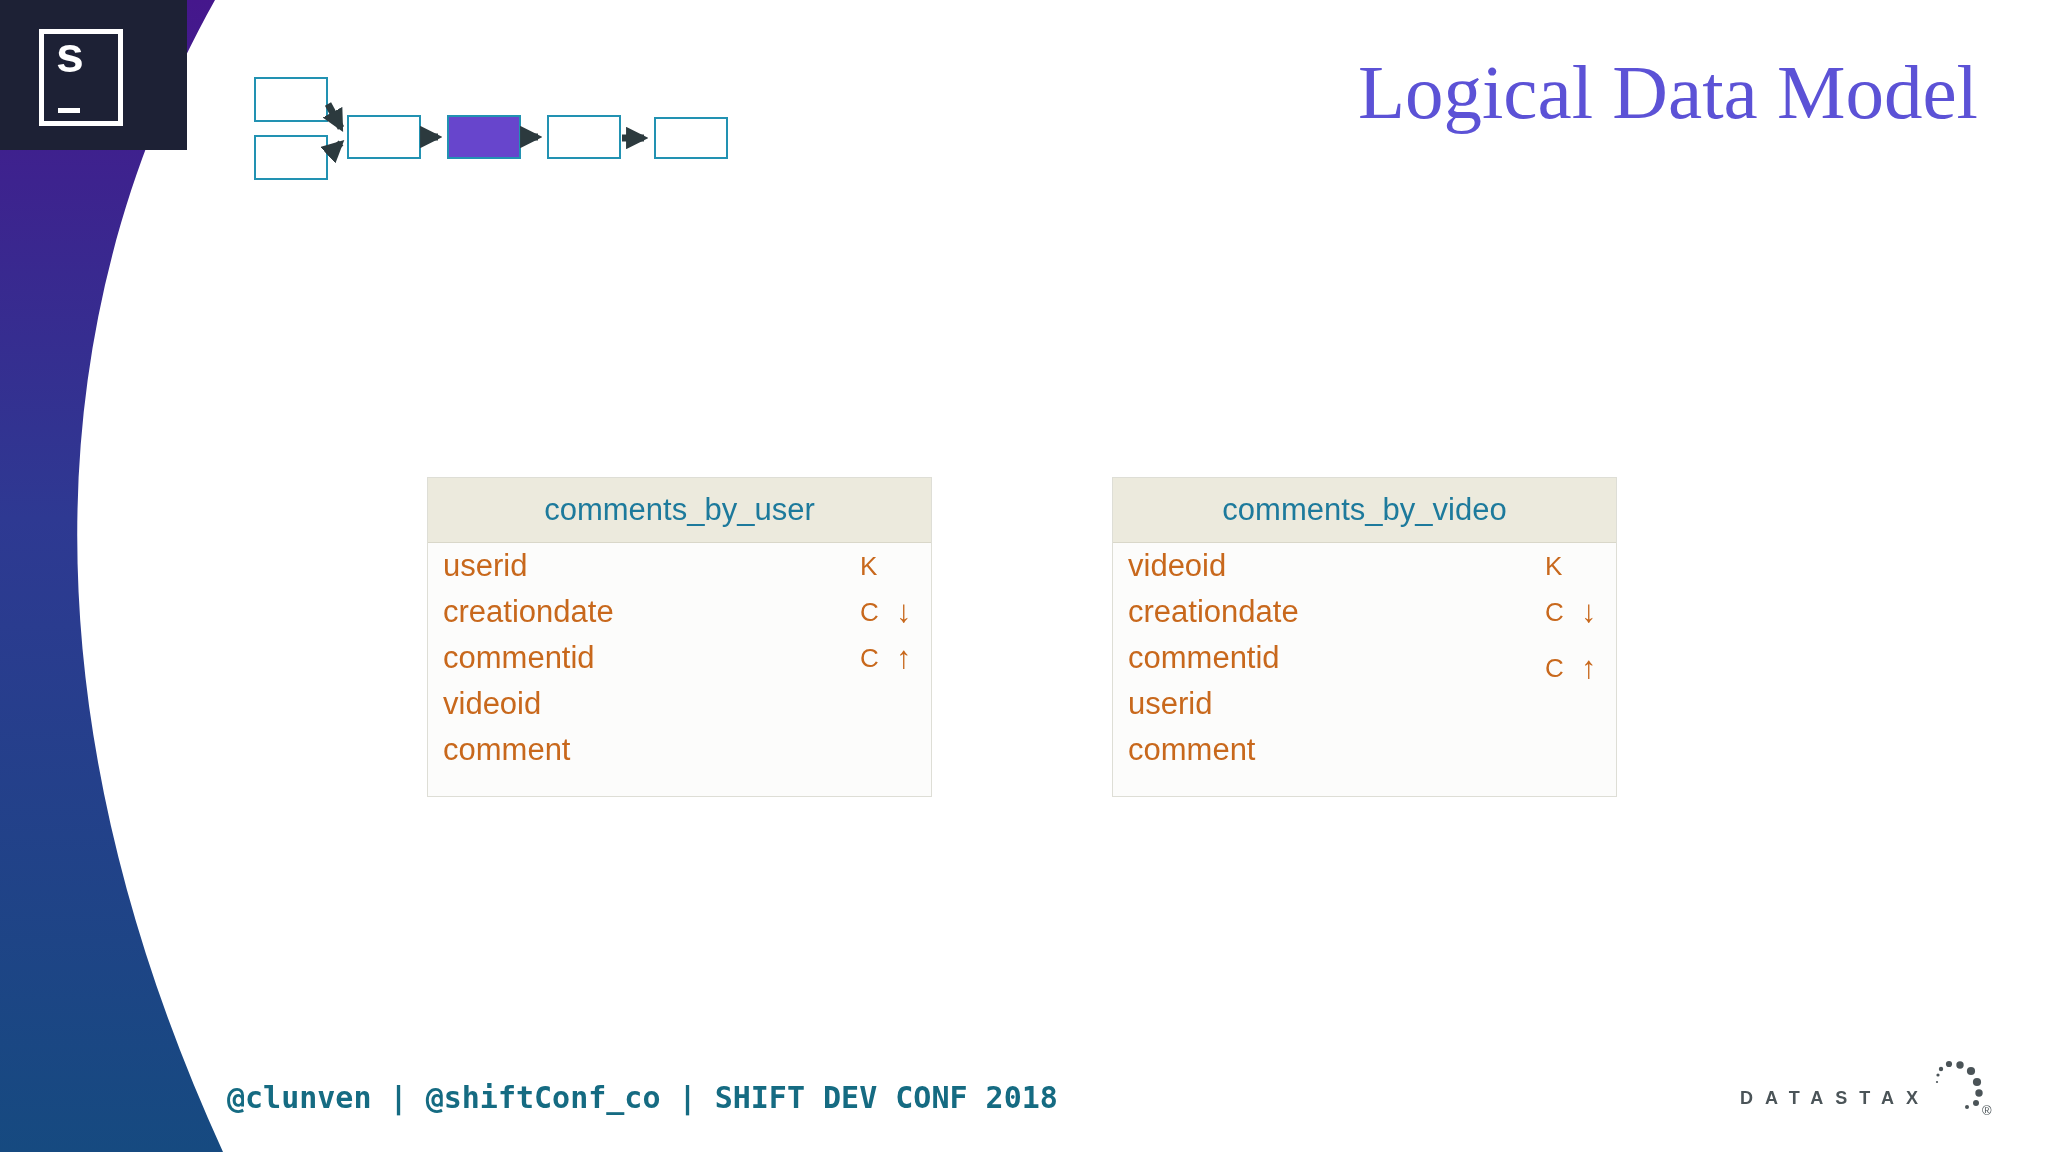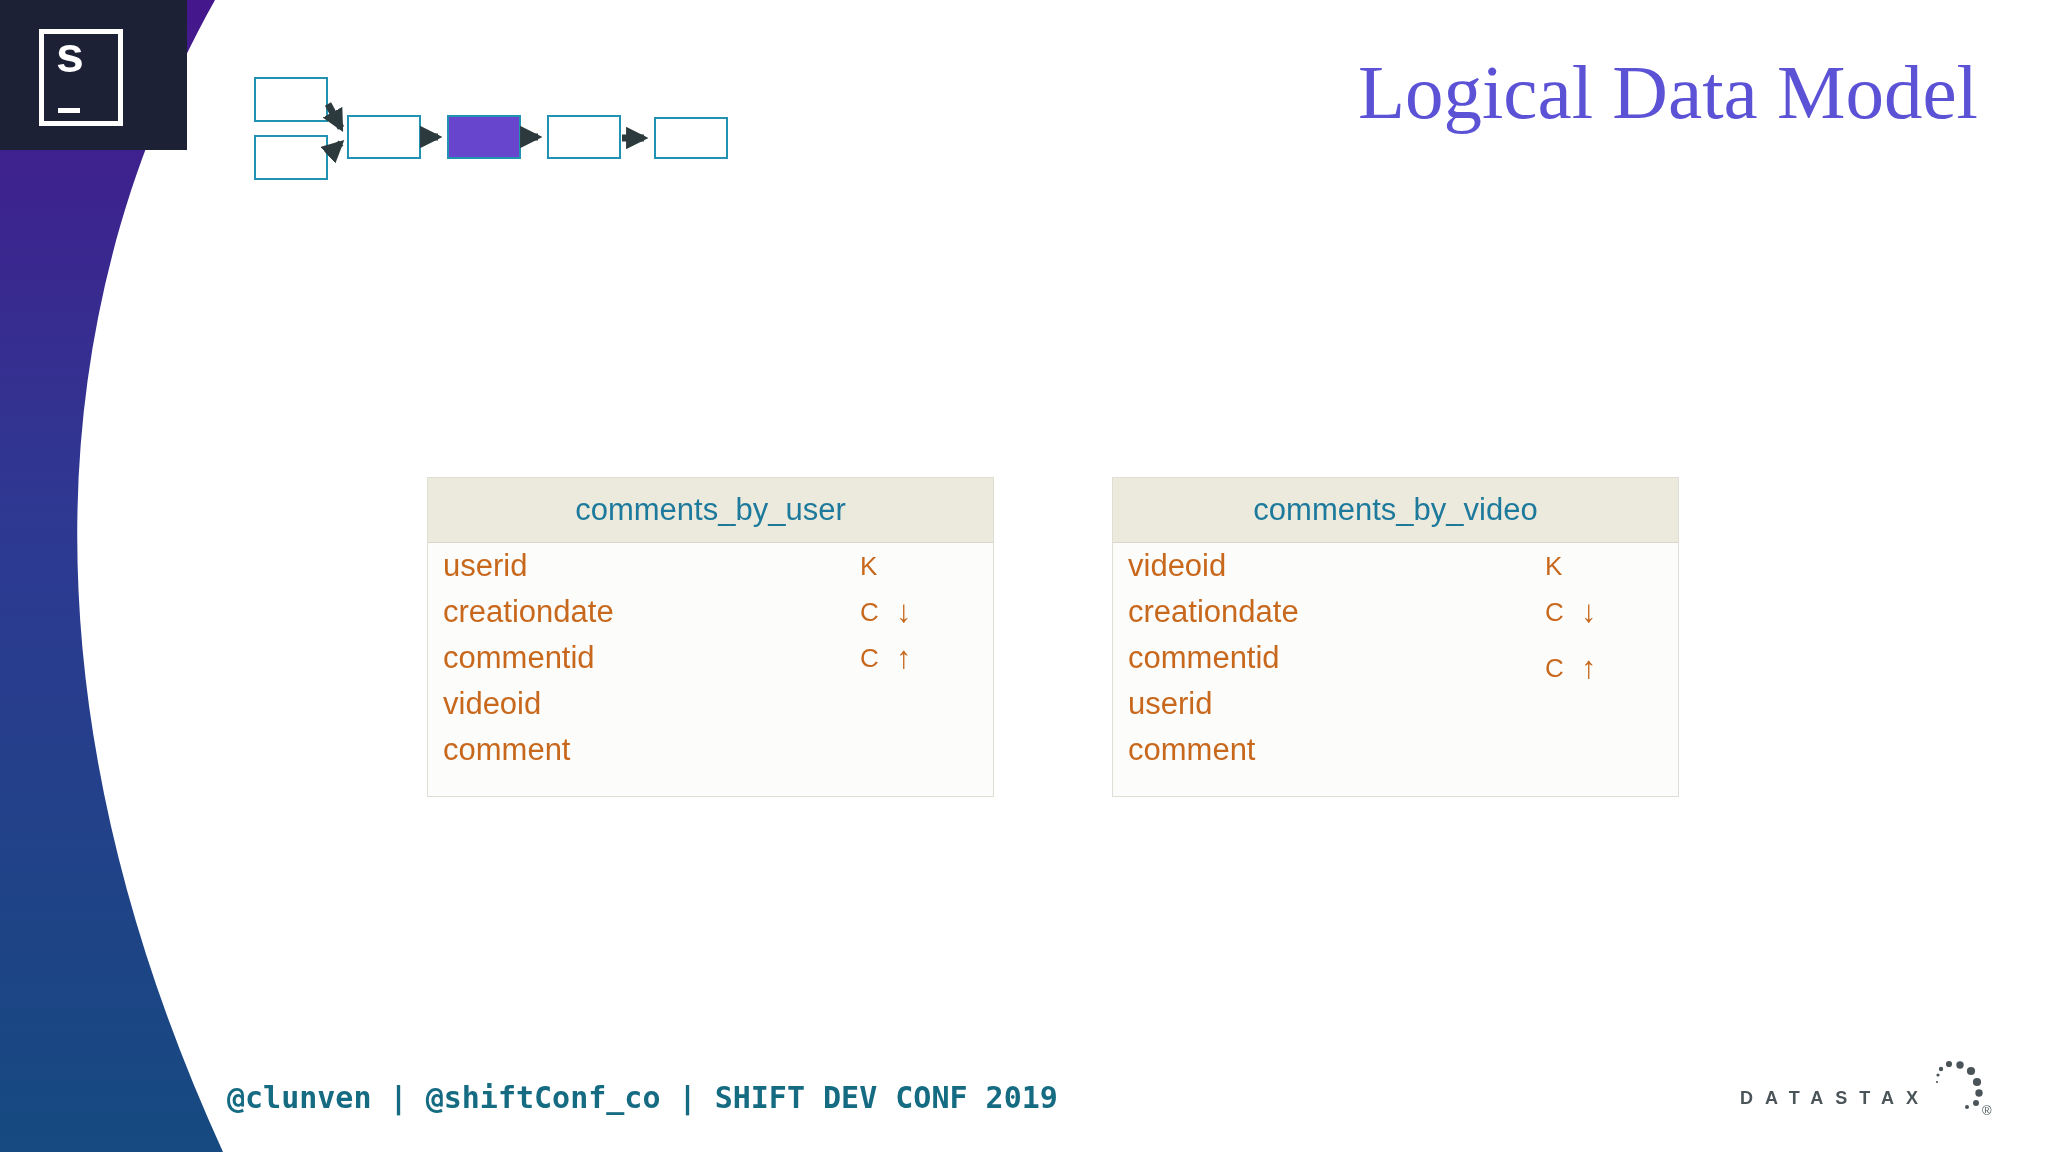--- a/index.html
+++ b/index.html
@@ -16,21 +16,21 @@
   .logo-letter{position:absolute;left:12px;top:-6px;color:#ffffff;
     font-size:50px;font-weight:bold;line-height:1.1;}
   .logo-underscore{position:absolute;left:14px;bottom:8px;width:22px;height:5px;background:#ffffff;}
   
   .flow{position:absolute;left:240px;top:60px;}
   
   .slide-title{position:absolute;right:70px;top:48px;width:900px;text-align:right;
     font-family:Liberation Serif, serif;font-size:77px;line-height:1.15;
     color:#5c52d6;white-space:nowrap;}
   
-  .schema-table{position:absolute;top:477px;width:567px;height:320px;box-sizing:border-box;
+  .schema-table{position:absolute;top:477px;width:505px;height:320px;box-sizing:border-box;
     border:1px solid #deded6;background:#fcfcfb;}
   .schema-table.t1{left:427px;}
   .schema-table.t2{left:1112px;}
   .table-header{height:64px;background:#eceadd;border-bottom:1px solid #d9d7c9;
     display:flex;align-items:center;justify-content:center;
     color:#1d7a9c;font-size:31px;}
   .table-body{position:relative;}
   .trow{position:relative;height:46px;line-height:46px;padding-left:15px;
     color:#c8681c;font-size:31px;white-space:nowrap;}
   .trow .key{position:absolute;left:432px;top:0;font-size:26px;}
@@ -144,21 +144,21 @@
       <span class="dir"></span>
     </div>
     <div class="trow">
       <span>comment</span>
       <span class="key"></span>
       <span class="dir"></span>
     </div>
   </div>
 </div>
 
-<div class="footer">@clunven | @shiftConf_co | SHIFT DEV CONF 2019</div>
+<div class="footer">@clunven | @shiftConf_co | SHIFT DEV CONF 2018</div>
 
 <div class="brand">DATASTAX</div>
 <svg class="brand-dots" width="60" height="62" viewBox="0 0 60 62">
   <circle cx="10" cy="21" r="1.6" fill="#4b5458"></circle>
   <circle cx="9" cy="28" r="1.1" fill="#4b5458"></circle>
   <circle cx="13" cy="15" r="2.2" fill="#4b5458"></circle>
   <circle cx="21" cy="10" r="3.1" fill="#4b5458"></circle>
   <circle cx="32" cy="11" r="3.7" fill="#4b5458"></circle>
   <circle cx="43" cy="17" r="4.1" fill="#4b5458"></circle>
   <circle cx="49" cy="28" r="4.1" fill="#4b5458"></circle>

